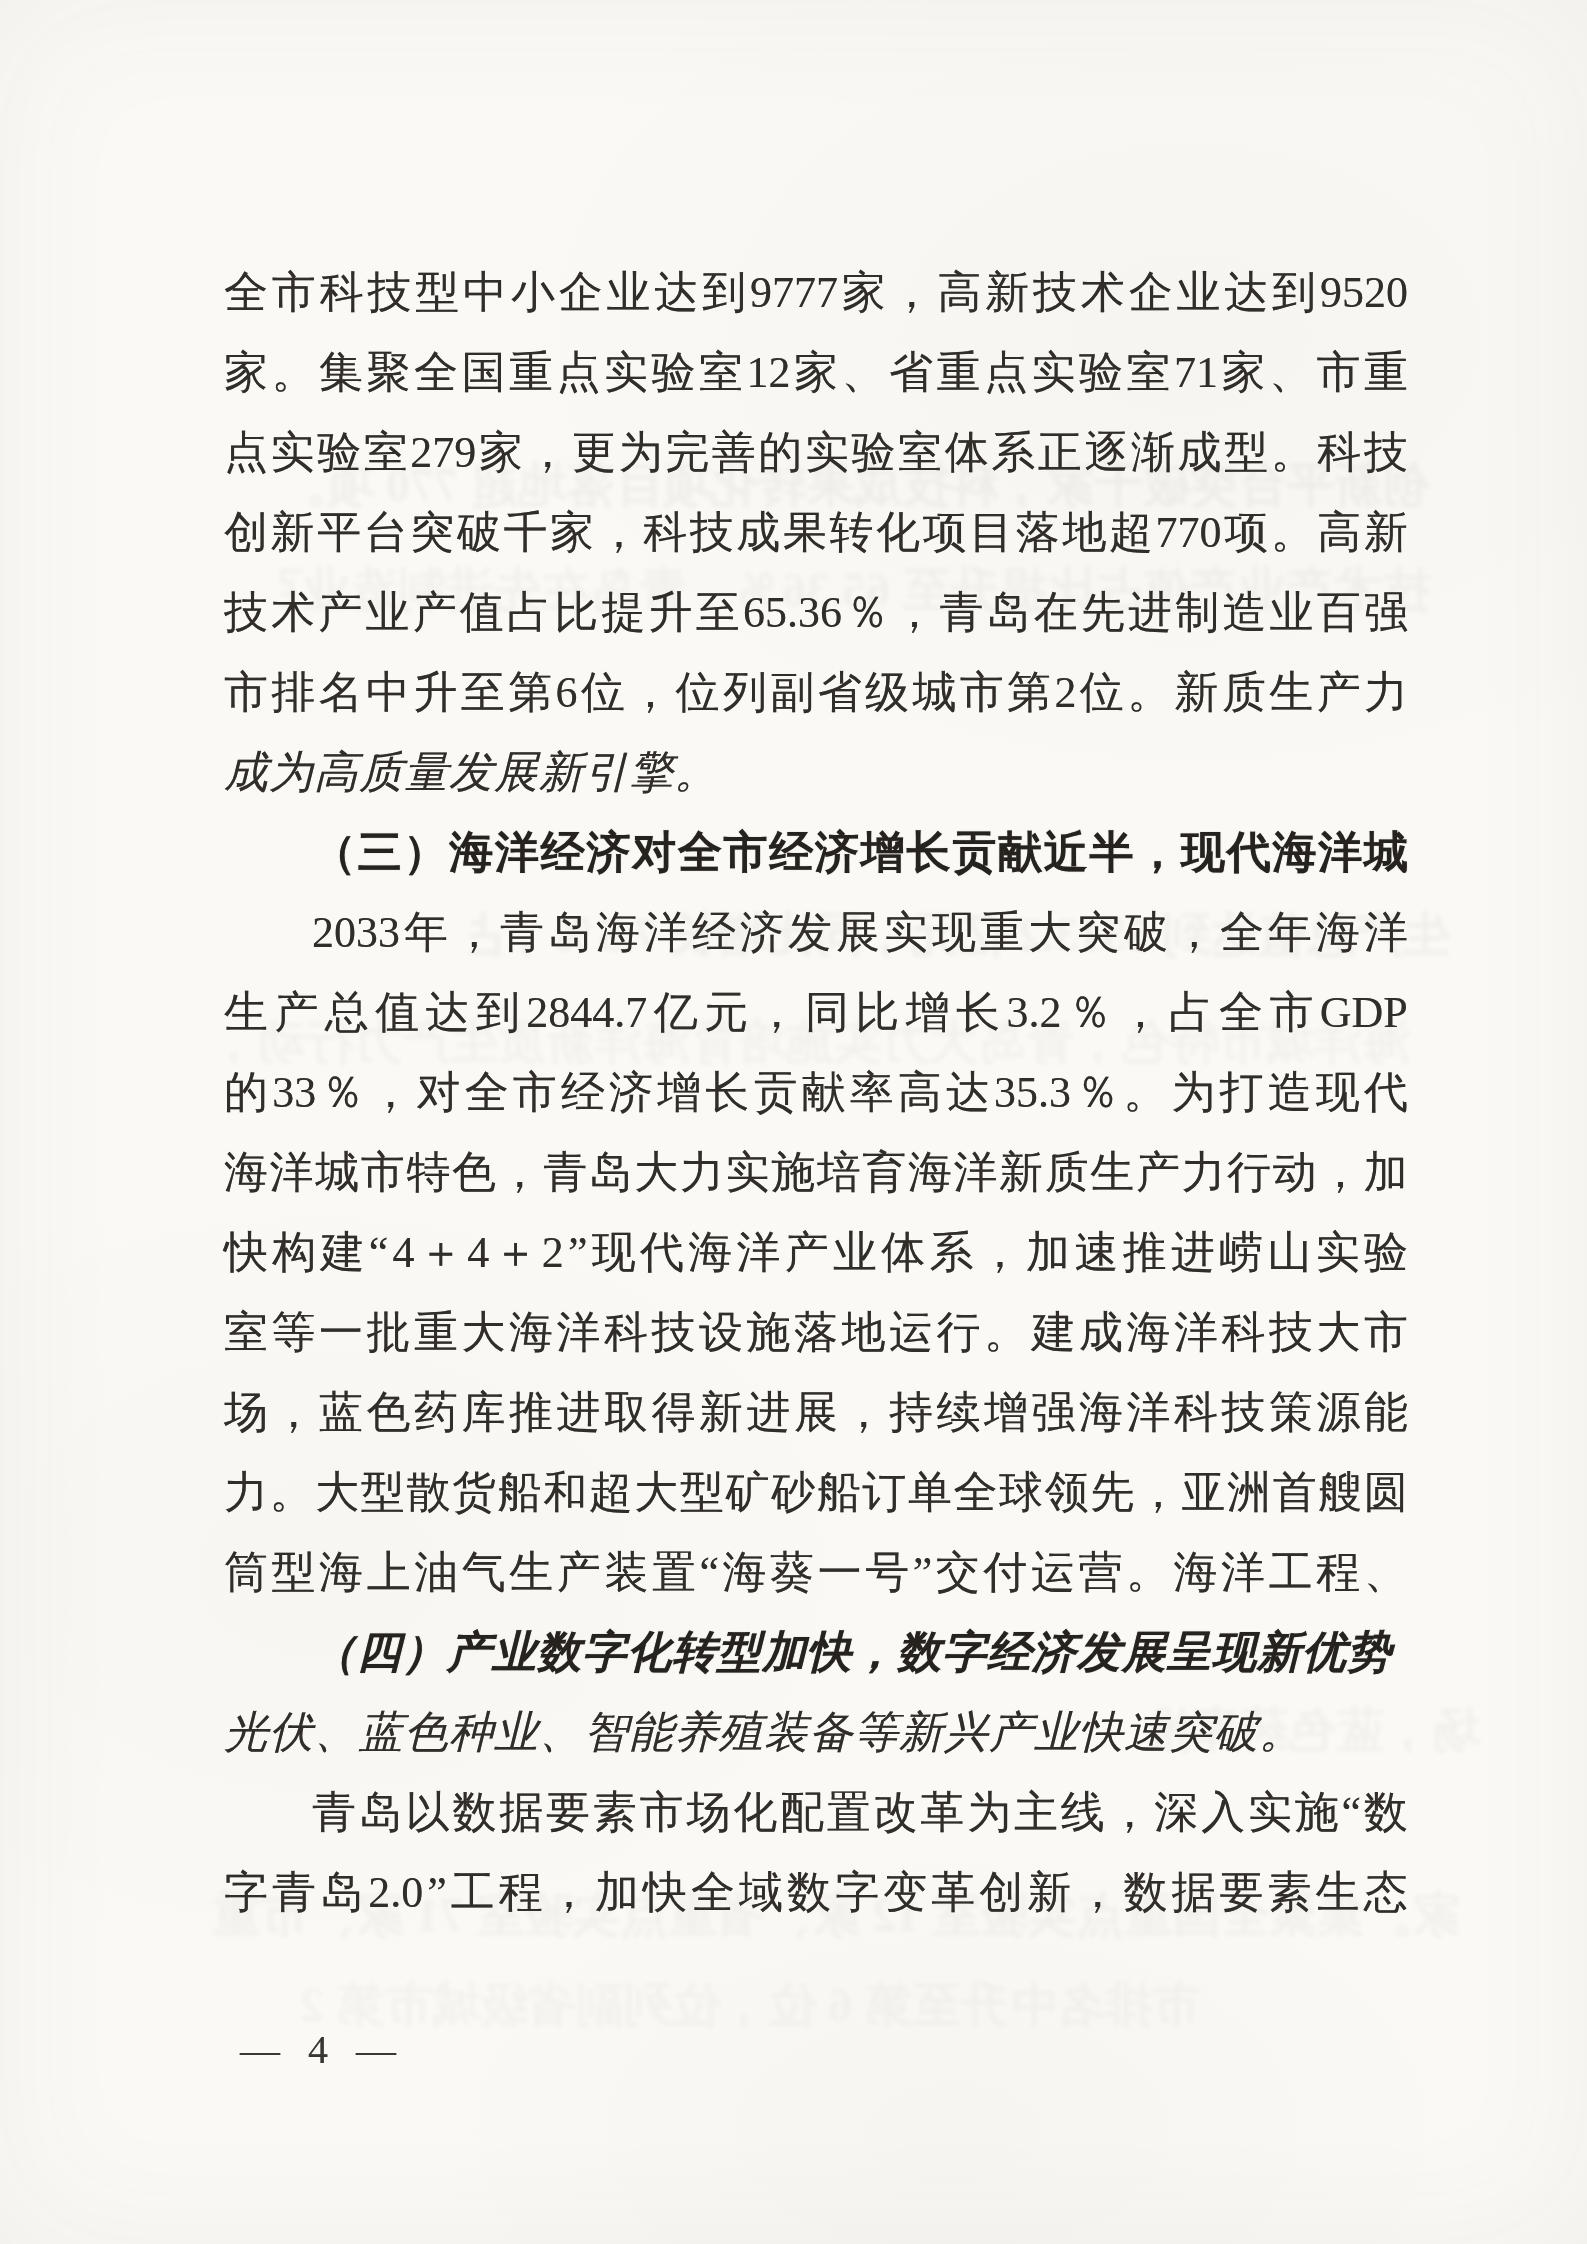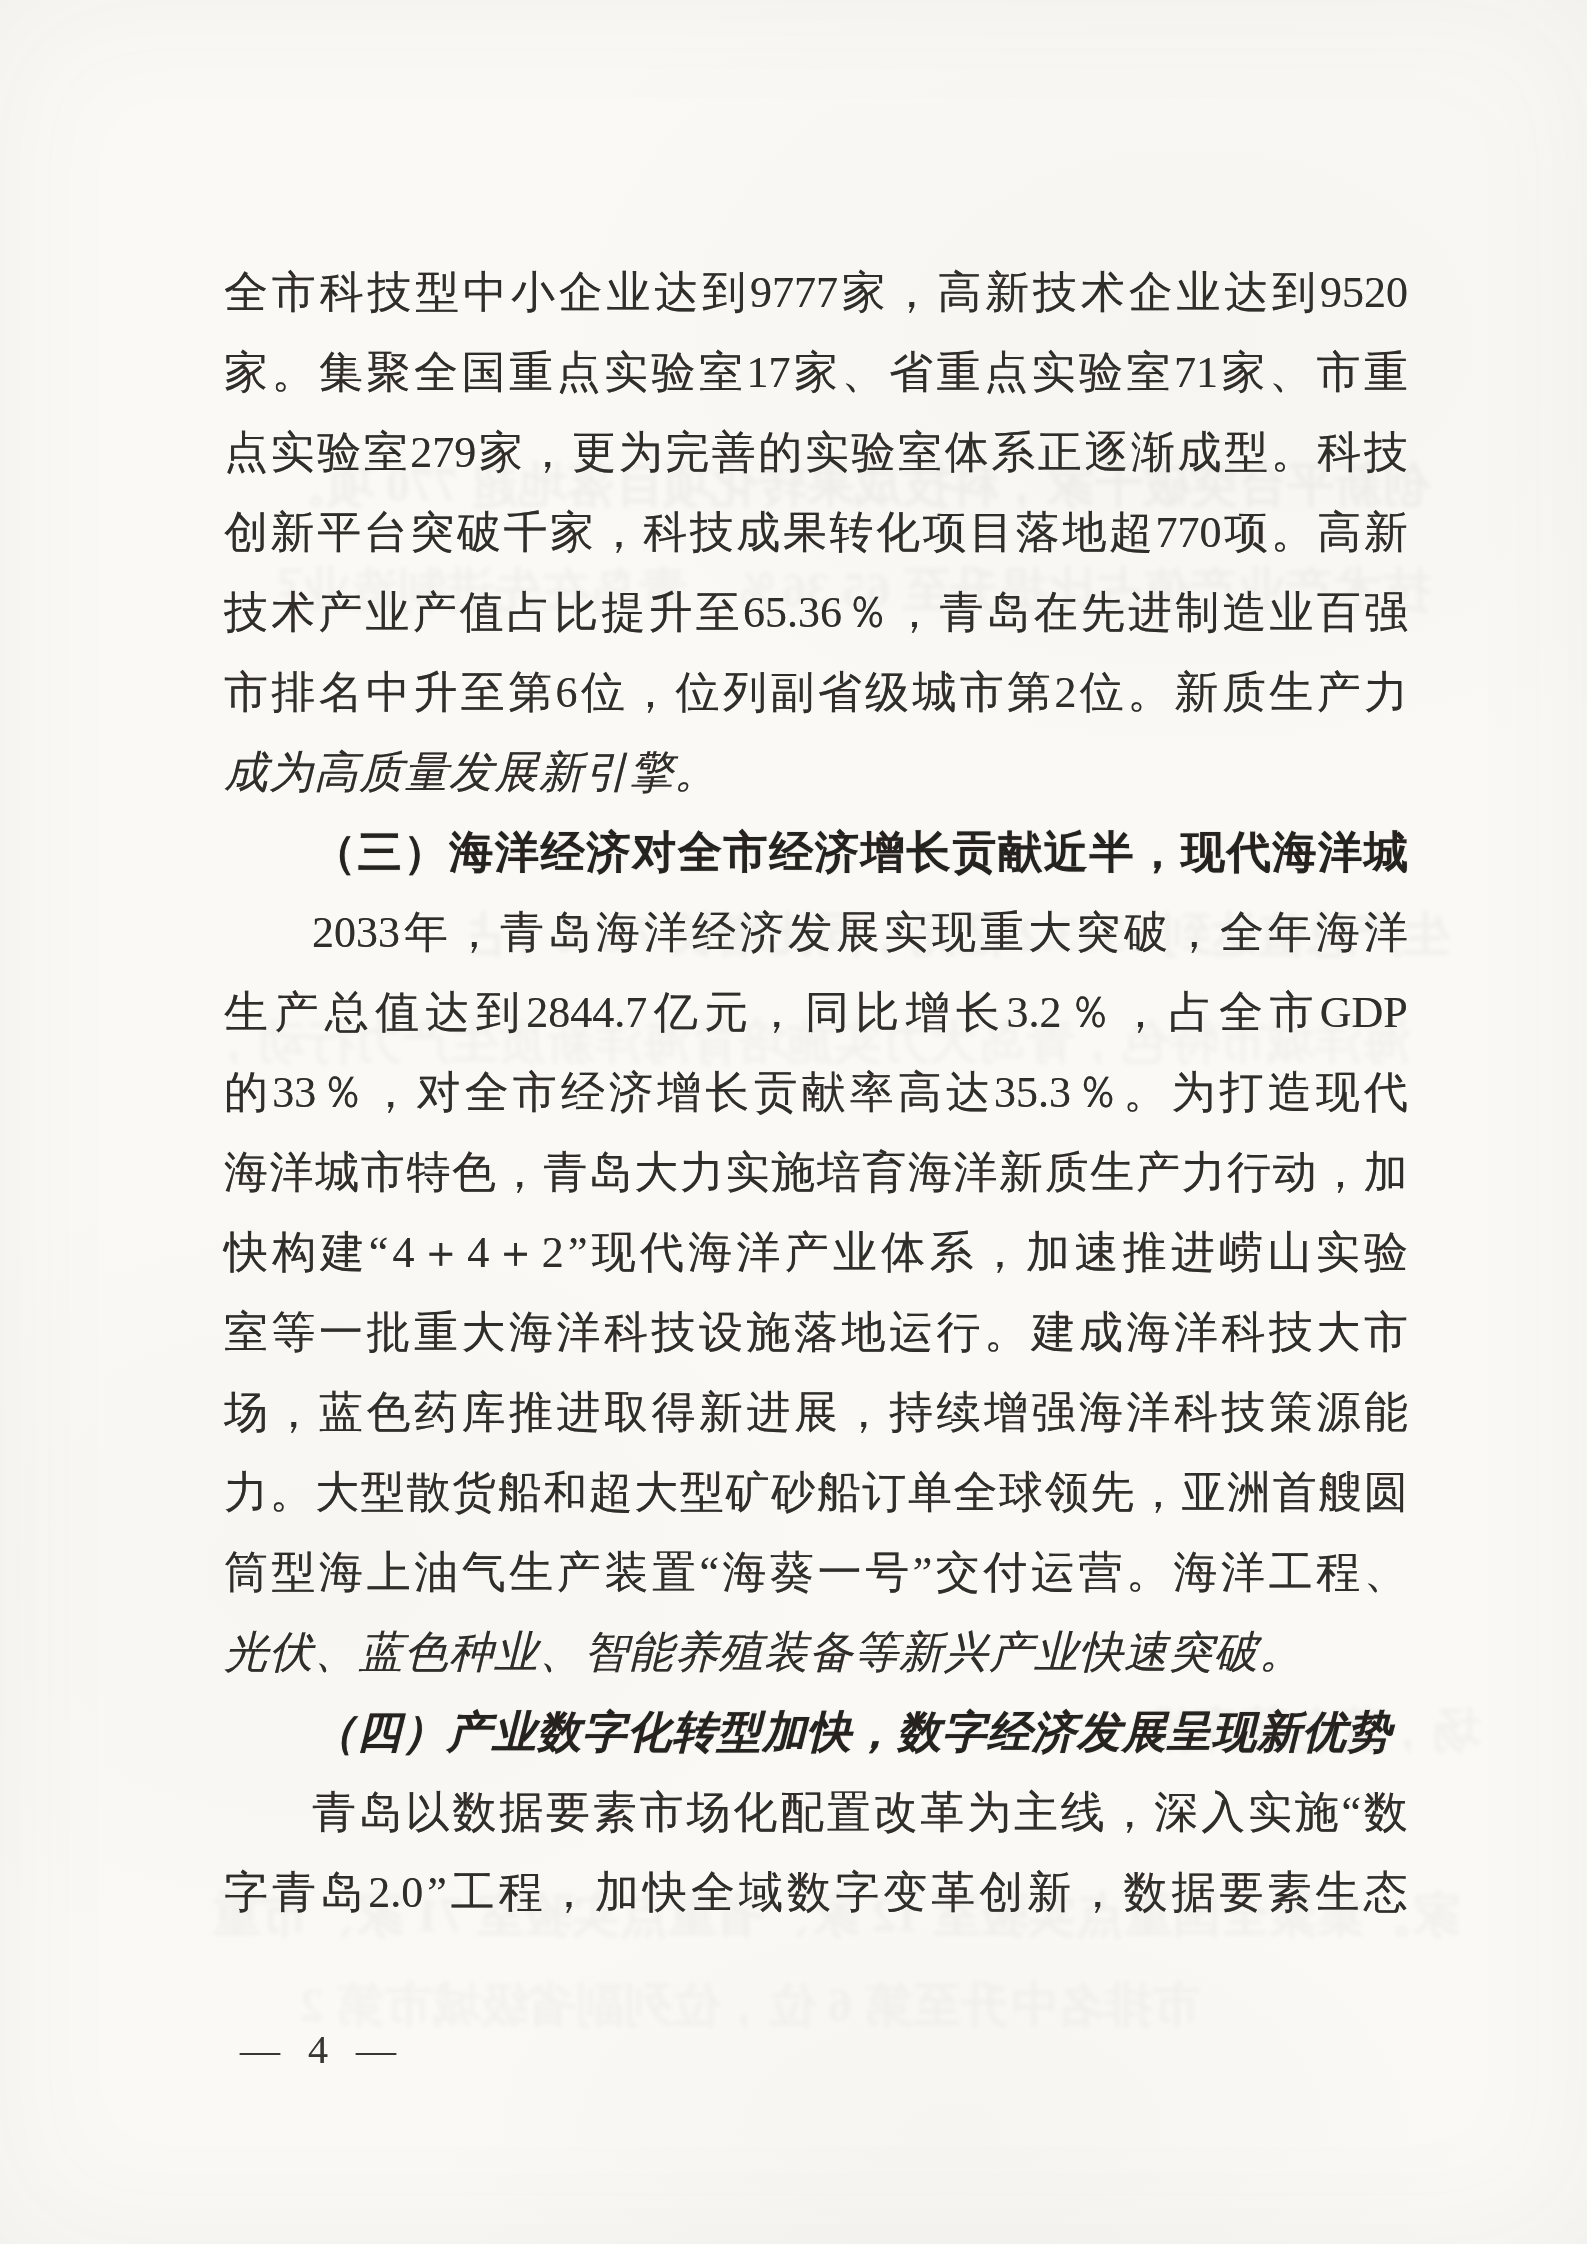--- a/index.html
+++ b/index.html
@@ -78,21 +78,21 @@
         <span>。</span>
         <span>集</span>
         <span>聚</span>
         <span>全</span>
         <span>国</span>
         <span>重</span>
         <span>点</span>
         <span>实</span>
         <span>验</span>
         <span>室</span>
-        <span>17</span>
+        <span>12</span>
         <span>家</span>
         <span>、</span>
         <span>省</span>
         <span>重</span>
         <span>点</span>
         <span>实</span>
         <span>验</span>
         <span>室</span>
         <span>71</span>
         <span>家</span>
@@ -468,22 +468,22 @@
         <span>付</span>
         <span>运</span>
         <span>营</span>
         <span>。</span>
         <span>海</span>
         <span>洋</span>
         <span>工</span>
         <span>程</span>
         <span>、</span>
       </div>
+      <div class="line bold indent">（四）产业数字化转型加快，数字经济发展呈现新优势</div>
       <div class="line">光伏、蓝色种业、智能养殖装备等新兴产业快速突破。</div>
-      <div class="line bold indent">（四）产业数字化转型加快，数字经济发展呈现新优势</div>
       <div class="line justify indent">
         <span>青</span>
         <span>岛</span>
         <span>以</span>
         <span>数</span>
         <span>据</span>
         <span>要</span>
         <span>素</span>
         <span>市</span>
         <span>场</span>

